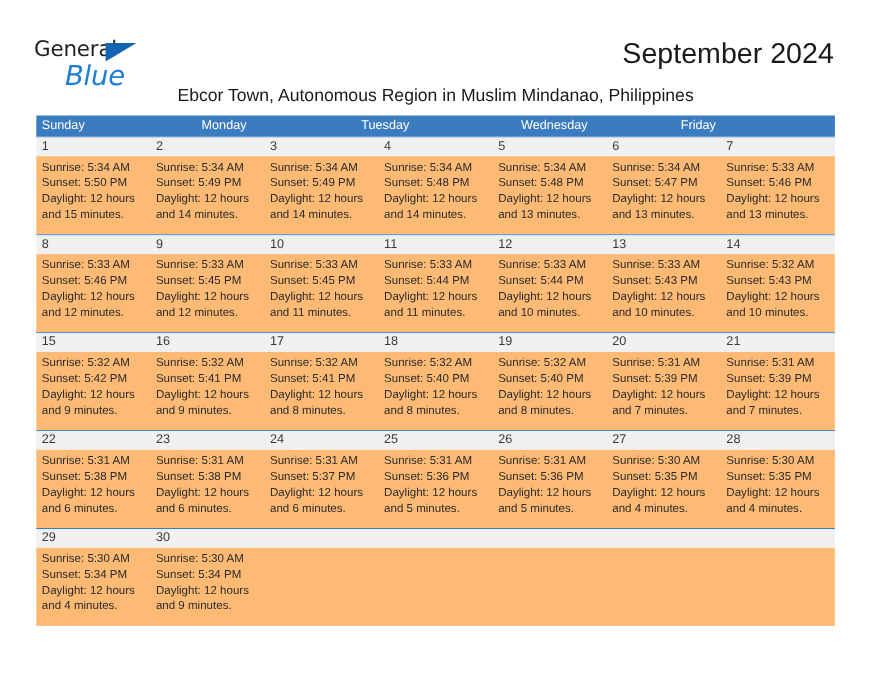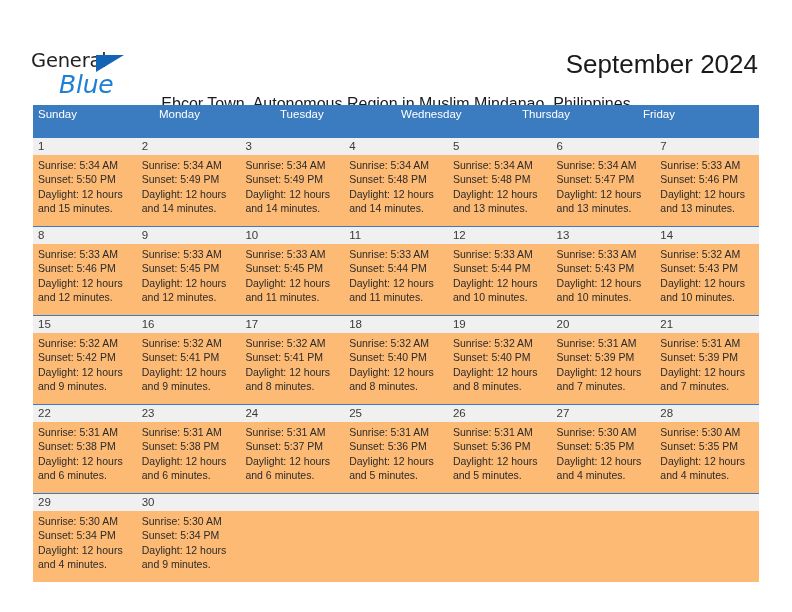--- a/index.html
+++ b/index.html
@@ -18,21 +18,21 @@
     position: relative;
     width: 792px;
     height: 612px;
     box-sizing: border-box;
   }
 
   
   .header {
     position: absolute;
     left: 0;
-    top: 16px;
+    top: 0;
     width: 792px;
     height: 100px;
   }
   .logo {
     position: absolute;
     left: 31px;
     top: 33px;
     width: 110px;
     height: 46px;
   }
@@ -91,21 +91,21 @@
   .calendar {
     position: absolute;
     left: 33px;
     top: 105px;
     width: 726px;
   }
   .weekdays {
     display: flex;
     width: 100%;
     background: #3b7cc0;
-    height: 32px;
+    height: 19px;
   }
   .weekday {
     flex: 1 1 0;
     box-sizing: border-box;
     padding-left: 5px;
     font-size: 11.5px;
     line-height: 19px;
     color: #ffffff;
     overflow: hidden;
     white-space: nowrap;
@@ -170,21 +170,20 @@
     <div class="subtitle">Ebcor Town, Autonomous Region in Muslim Mindanao, Philippines</div>
   </div>
 
   <div class="calendar">
 
     <div class="weekdays">
       <div class="weekday">Sunday</div>
       <div class="weekday">Monday</div>
       <div class="weekday">Tuesday</div>
       <div class="weekday">Wednesday</div>
-      <div class="weekday">Thursday</div>
       <div class="weekday">Friday</div>
     </div>
 
     <div class="week">
       <div class="week-numbers">
         <div class="daynum">1</div>
         <div class="daynum">2</div>
         <div class="daynum">3</div>
         <div class="daynum">4</div>
         <div class="daynum">5</div>

